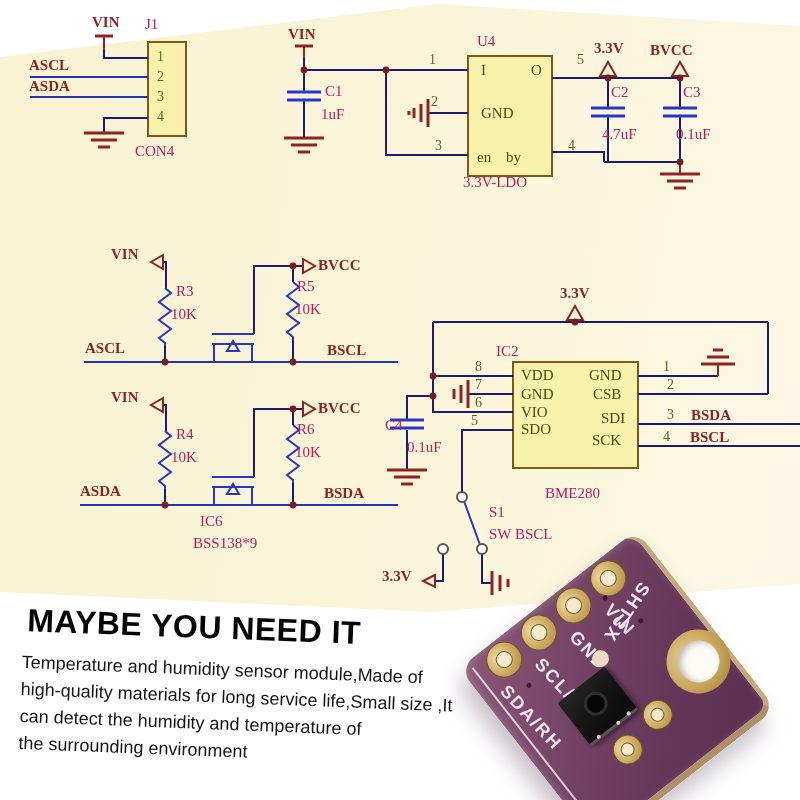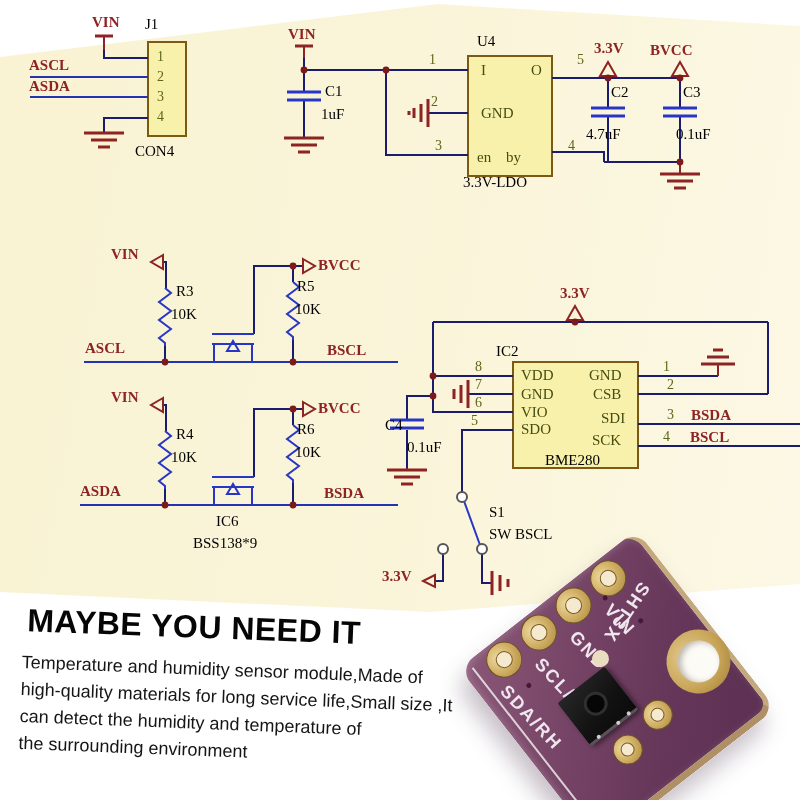--- a/index.html
+++ b/index.html
@@ -4,21 +4,21 @@
 <style>
   html,body{margin:0;padding:0;background:#fff;}
   #stage{position:relative;width:800px;height:800px;overflow:hidden;background:#fff;
          font-family:"Liberation Serif",serif;}
   #paper{position:absolute;left:0;top:0;width:800px;height:800px;
          background:linear-gradient(100deg,#f9f3d3 0%,#faf5da 55%,#fcf8e6 100%);
          clip-path:polygon(0px 57px,438px 4px,800px 26px,800px 584px,430px 612px,0px 592px);}
   #schem-svg{position:absolute;left:0;top:0;}
   .lb{position:absolute;white-space:nowrap;line-height:1.1;}
   .m{color:#8e2323;font:700 15px "Liberation Serif",serif;}
-  .b{color:#000000;font:400 15px "Liberation Serif",serif;}
+  .b{color:#be185d;font:400 15px "Liberation Serif",serif;}
   .o{color:#5d6617;font:400 14px "Liberation Serif",serif;}
   .p{color:#474d11;font:400 15px "Liberation Serif",serif;}
   
   #market{position:absolute;left:24px;top:602px;width:560px;transform:rotate(2.2deg);
           transform-origin:0 0;font-family:"Liberation Sans",sans-serif;color:#0c0c0c;}
   #market h1{margin:0 0 10px 4px;font-size:32px;font-weight:700;letter-spacing:.5px;color:#060606;}
   #market .line{font-size:18px;line-height:27px;color:#151515;}
   
   #pcb{position:absolute;left:505px;top:575px;width:220px;height:220px;border-radius:18px;
        transform:rotate(-38deg);
@@ -194,47 +194,47 @@
   <span class="lb o" style="left:577px;top:52px">5</span>
   <span class="lb o" style="left:568px;top:138px">4</span>
   <span class="lb p" style="left:481px;top:62px">I</span>
   <span class="lb p" style="left:531px;top:62px">O</span>
   <span class="lb p" style="left:481px;top:105px">GND</span>
   <span class="lb p" style="left:477px;top:149px">en</span>
   <span class="lb p" style="left:506px;top:149px">by</span>
   <span class="lb m" style="left:594px;top:40px">3.3V</span>
   <span class="lb m" style="left:650px;top:42px">BVCC</span>
   <span class="lb b" style="left:611px;top:84px">C2</span>
-  <span class="lb b" style="left:586px;top:126px">4.7uF</span>
+  <span class="lb b" style="left:602px;top:126px">4.7uF</span>
   <span class="lb b" style="left:683px;top:84px">C3</span>
   <span class="lb b" style="left:676px;top:126px">0.1uF</span>
 
   <span class="lb m" style="left:111px;top:246px">VIN</span>
   <span class="lb m" style="left:318px;top:257px">BVCC</span>
   <span class="lb b" style="left:176px;top:283px">R3</span>
   <span class="lb b" style="left:171px;top:306px">10K</span>
   <span class="lb b" style="left:297px;top:278px">R5</span>
   <span class="lb b" style="left:295px;top:301px">10K</span>
   <span class="lb m" style="left:85px;top:340px">ASCL</span>
   <span class="lb m" style="left:327px;top:342px">BSCL</span>
 
   <span class="lb m" style="left:111px;top:389px">VIN</span>
   <span class="lb m" style="left:318px;top:400px">BVCC</span>
   <span class="lb b" style="left:176px;top:426px">R4</span>
   <span class="lb b" style="left:171px;top:449px">10K</span>
   <span class="lb b" style="left:297px;top:421px">R6</span>
   <span class="lb b" style="left:295px;top:444px">10K</span>
   <span class="lb m" style="left:80px;top:483px">ASDA</span>
   <span class="lb m" style="left:324px;top:485px">BSDA</span>
-  <span class="lb b" style="left:216px;top:513px">IC6</span>
+  <span class="lb b" style="left:200px;top:513px">IC6</span>
   <span class="lb b" style="left:193px;top:535px">BSS138*9</span>
 
   <span class="lb m" style="left:560px;top:285px">3.3V</span>
   <span class="lb b" style="left:496px;top:343px">IC2</span>
-  <span class="lb b" style="left:545px;top:452px">BME280</span>
+  <span class="lb b" style="left:545px;top:485px">BME280</span>
   <span class="lb o" style="left:475px;top:359px">8</span>
   <span class="lb o" style="left:475px;top:377px">7</span>
   <span class="lb o" style="left:475px;top:395px">6</span>
   <span class="lb o" style="left:471px;top:413px">5</span>
   <span class="lb o" style="left:663px;top:359px">1</span>
   <span class="lb o" style="left:667px;top:377px">2</span>
   <span class="lb o" style="left:667px;top:407px">3</span>
   <span class="lb o" style="left:663px;top:429px">4</span>
   <span class="lb p" style="left:521px;top:367px">VDD</span>
   <span class="lb p" style="left:521px;top:386px">GND</span>

